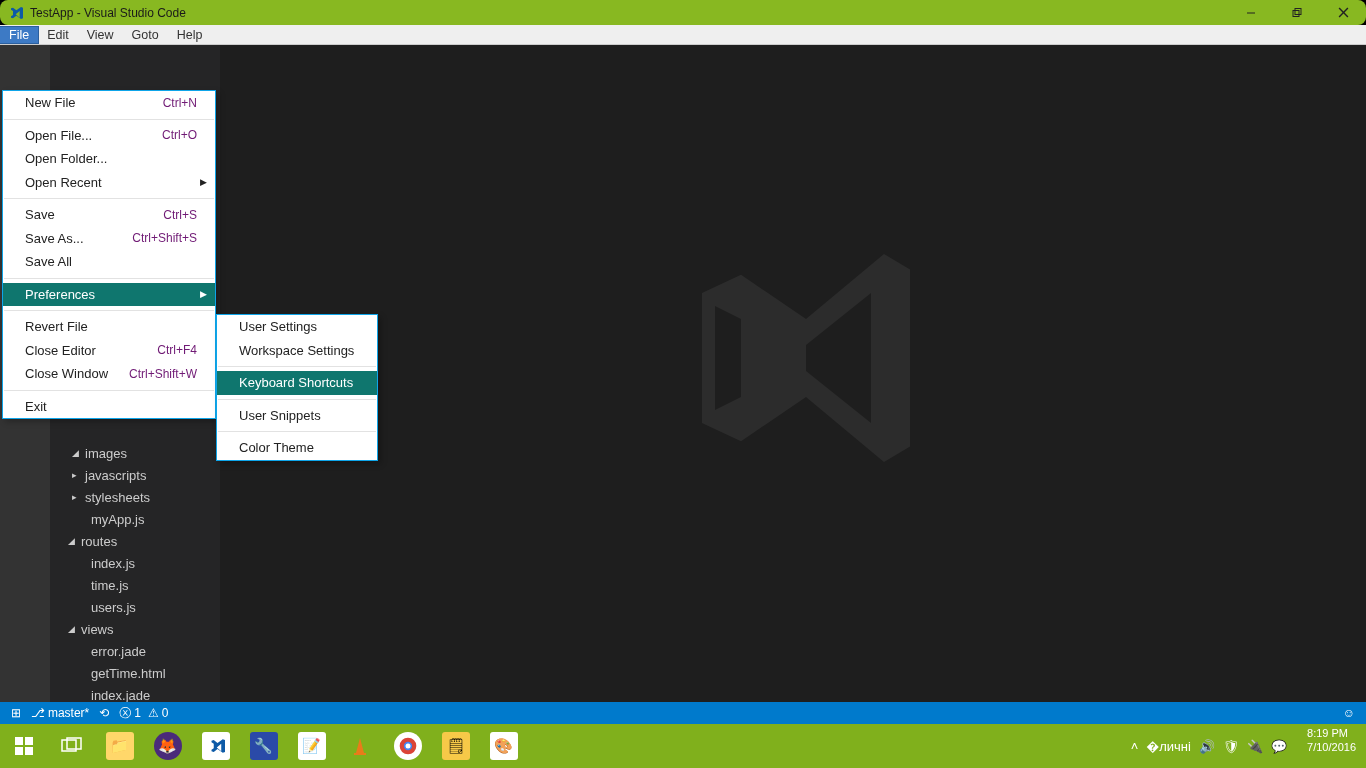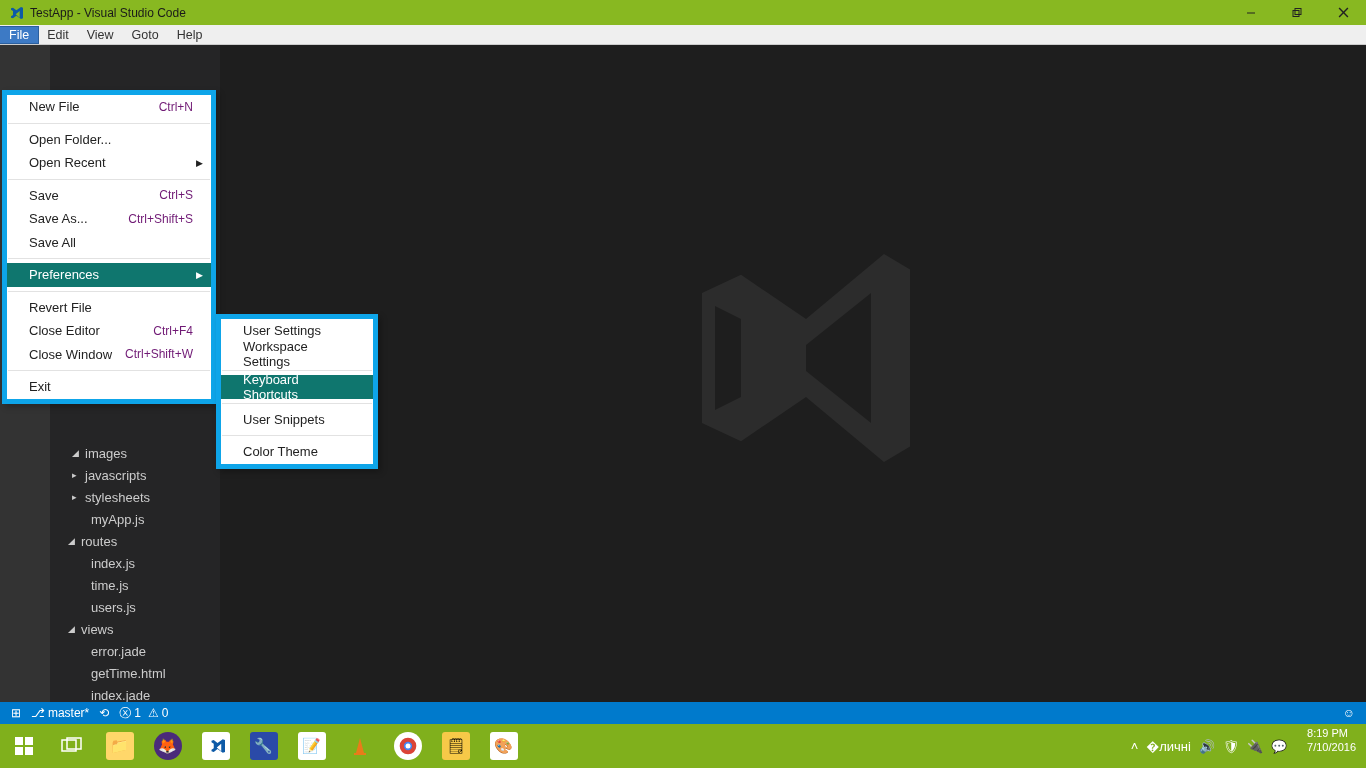--- a/index.html
+++ b/index.html
@@ -1,19 +1,19 @@
 <!DOCTYPE html>
 <html><head>
 <meta charset="utf-8">
 <style>
 * { margin: 0; padding: 0; box-sizing: border-box; font-family: "Segoe UI", Tahoma, sans-serif; }
 html, body { width: 1366px; height: 768px; overflow: hidden; background: #000; }
 
 
-.titlebar { height: 25px; background: #88b821; display: flex; align-items: center; color: #1a1a1a; font-size: 12px; }
+.titlebar { height: 25px; background: #88b821; display: flex; align-items: center; color: #1a1a1a; font-size: 12px; border-radius: 8px; }
 .titlebar .vscode-icon { width: 20px; height: 20px; margin: 0 5px; display: inline-flex; align-items: center; justify-content: center; }
 .titlebar .title-text { flex: 0 0 auto; }
 .titlebar .win-controls { margin-left: auto; display: flex; }
 .titlebar .win-btn { width: 46px; height: 25px; display: flex; align-items: center; justify-content: center; font-size: 11px; color: #1a1a1a; }
 
 
 .menubar { height: 20px; background: #efefef; display: flex; align-items: center; font-size: 12.5px; color: #333; border-bottom: 1px solid #ccc; }
 .menubar .menu-item { padding: 1px 9px; }
 .menubar .menu-item.open { background: #3d7ac5; color: #fff; outline: 1px solid #2b5f9e; }
 
@@ -31,21 +31,21 @@
 .tree-row.lvl2 { padding-left: 28px; }
 .tree-arrow { width: 10px; font-size: 9px; color: #ccc; display: inline-block; }
 .tree-label { padding-left: 3px; }
 
 
 .editor { position: absolute; left: 220px; top: 0; right: 0; height: 100%; background: #1e1e1e; }
 .watermark { position: absolute; left: 50%; top: 48%; transform: translate(-50%, -50%); opacity: 0.06; }
 .watermark svg { width: 260px; height: 260px; }
 
 
-.dropdown { position: absolute; background: #fff; border: 5px solid #0ea5e9; box-shadow: 3px 3px 6px rgba(0,0,0,0.25); font-size: 13px; color: #222; }
+.dropdown { position: absolute; background: #fff; border: 1px solid #0ea5e9; box-shadow: 3px 3px 6px rgba(0,0,0,0.25); font-size: 13px; color: #222; }
 .dropdown.file-menu { left: 2px; top: 45px; width: 214px; }
 .dropdown.prefs-menu { left: 216px; top: 269px; width: 162px; }
 .drop-item { height: 23.5px; display: flex; align-items: center; padding: 0 18px 0 22px; position: relative; }
 .drop-item.highlight { background: #0f766e; color: #fff; }
 .drop-item .shortcut { margin-left: auto; color: #701a75; font-size: 12px; }
 .drop-item .submenu-arrow { position: absolute; right: 8px; font-size: 9px; color: #222; }
 .drop-item.highlight .submenu-arrow { color: #fff; }
 .drop-sep { height: 1px; background: #e2e2e2; margin: 4px 1px; }
 
 
@@ -165,20 +165,24 @@
     </div>
   </div>
 
   <div class="dropdown file-menu" id="file-menu">
       <div class="drop-item">
         <span>New File</span>
         <span class="shortcut">Ctrl+N</span>
       </div>
       <div class="drop-sep"></div>
       <div class="drop-item">
+        <span>Open File...</span>
+        <span class="shortcut">Ctrl+O</span>
+      </div>
+      <div class="drop-item">
         <span>Open Folder...</span>
       </div>
       <div class="drop-item">
         <span>Open Recent</span>
         <span class="submenu-arrow">▶</span>
       </div>
       <div class="drop-sep"></div>
       <div class="drop-item">
         <span>Save</span>
         <span class="shortcut">Ctrl+S</span>

